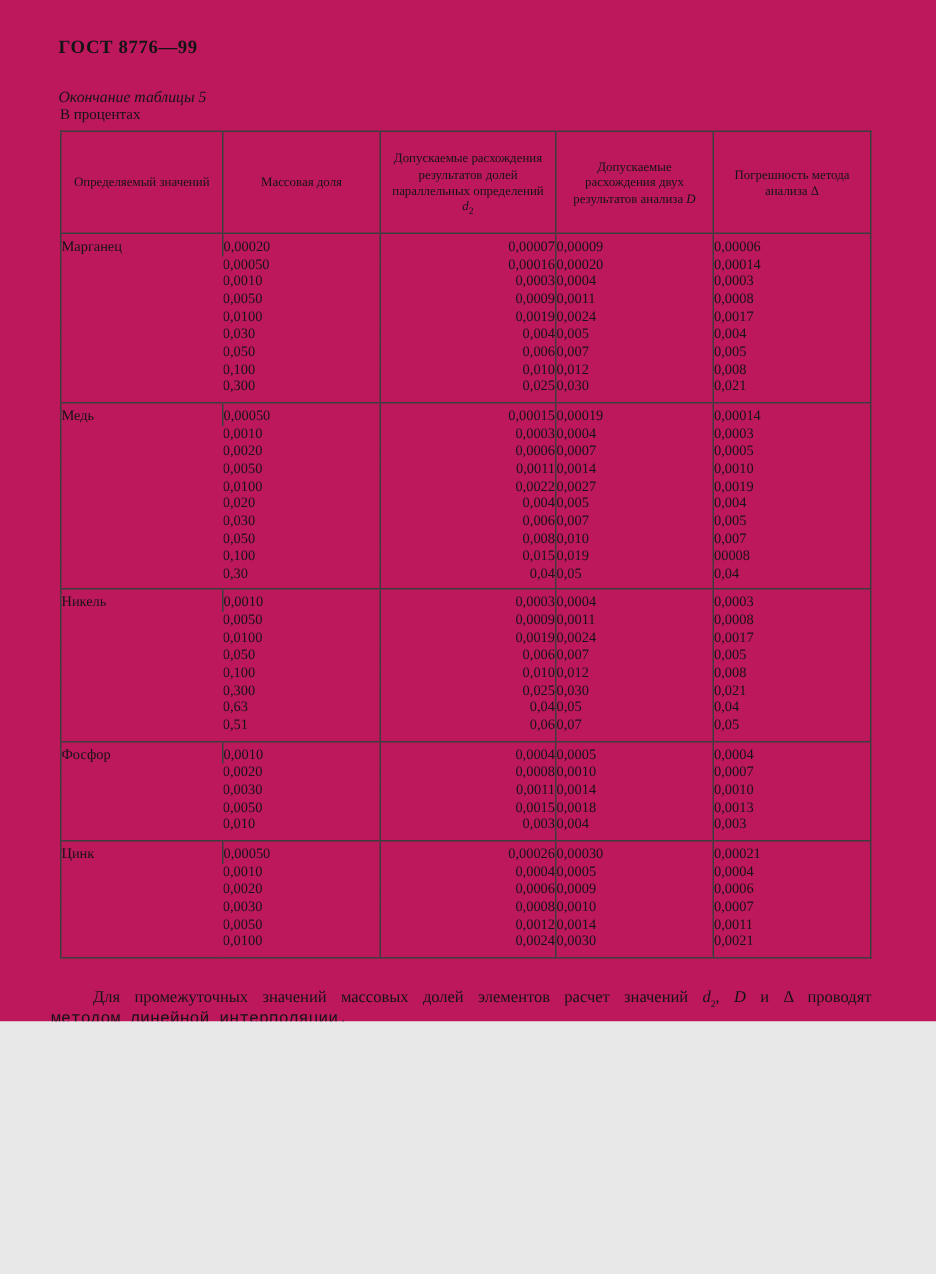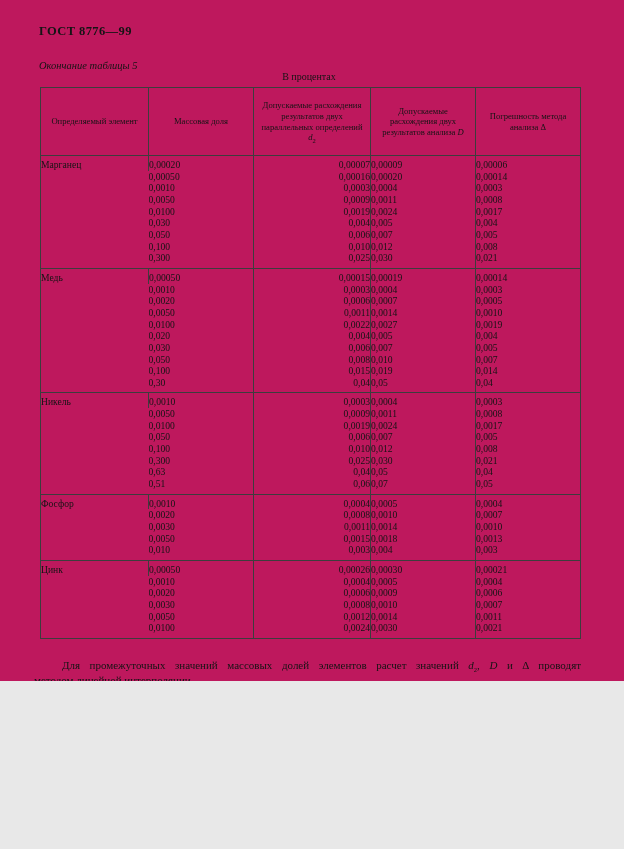--- a/index.html
+++ b/index.html
@@ -27,21 +27,21 @@
     top: 60px;
     font-size: 10.5px;
     font-style: italic;
     text-align: center;
   }
   .units-note {
     position: absolute;
     left: 40px;
     top: 71px;
     width: 538px;
-    text-align: center;
+    text-align: left;
     font-size: 10px;
   }
   table.results {
     position: absolute;
     left: 40px;
     top: 87px;
     width: 540px;
     border-collapse: collapse;
     table-layout: fixed;
   }
@@ -84,21 +84,21 @@
     width: 547px;
     font-size: 11px;
     line-height: 15px;
   }
   .fn-line1 {
     text-align: justify;
     text-align-last: justify;
     text-indent: 28px;
     white-space: normal;
   }
-  .fn-line2 { text-align: left; }
+  .fn-line2 { text-align: left; font-family: Liberation Mono, monospace; }
   .page-number {
     position: absolute;
     left: 37px;
     top: 802px;
     font-size: 10.5px;
   }
 </style>
 </head>
 <body>
 
@@ -114,27 +114,27 @@
     <colgroup>
       <col style="width:108px">
       <col style="width:105px">
       <col style="width:117px">
       <col style="width:105px">
       <col style="width:105px">
     </colgroup>
     <thead>
       <tr>
         <th>
-          <span>Определяемый элемент</span>
+          <span>Определяемый значений</span>
         </th>
         <th>
           <span>Массовая доля</span>
         </th>
         <th>
-          <span>Допускаемые расхождения результатов двух параллельных определений </span><i class="sym">d</i><sub class="ssub">2</sub>
+          <span>Допускаемые расхождения результатов долей параллельных определений </span><i class="sym">d</i><sub class="ssub">2</sub>
         </th>
         <th>
           <span>Допускаемые расхождения двух результатов анализа </span><i class="sym">D</i>
         </th>
         <th>
           <span>Погрешность метода анализа </span><span>Δ</span>
         </th>
       </tr>
     </thead>
     <tbody>
@@ -239,21 +239,21 @@
         <tr>
           <td class="val-c0">0,050</td>
           <td class="val-c1">0,008</td>
           <td class="val-c2">0,010</td>
           <td class="val-c3">0,007</td>
         </tr>
         <tr>
           <td class="val-c0">0,100</td>
           <td class="val-c1">0,015</td>
           <td class="val-c2">0,019</td>
-          <td class="val-c3">0,014</td>
+          <td class="val-c3">00008</td>
         </tr>
         <tr class="group-end">
           <td class="val-c0">0,30</td>
           <td class="val-c1">0,04</td>
           <td class="val-c2">0,05</td>
           <td class="val-c3">0,04</td>
         </tr>
         <tr class="group-start">
           <td class="element-cell" rowspan="8">Никель</td>
           <td class="val-c0">0,0010</td>

